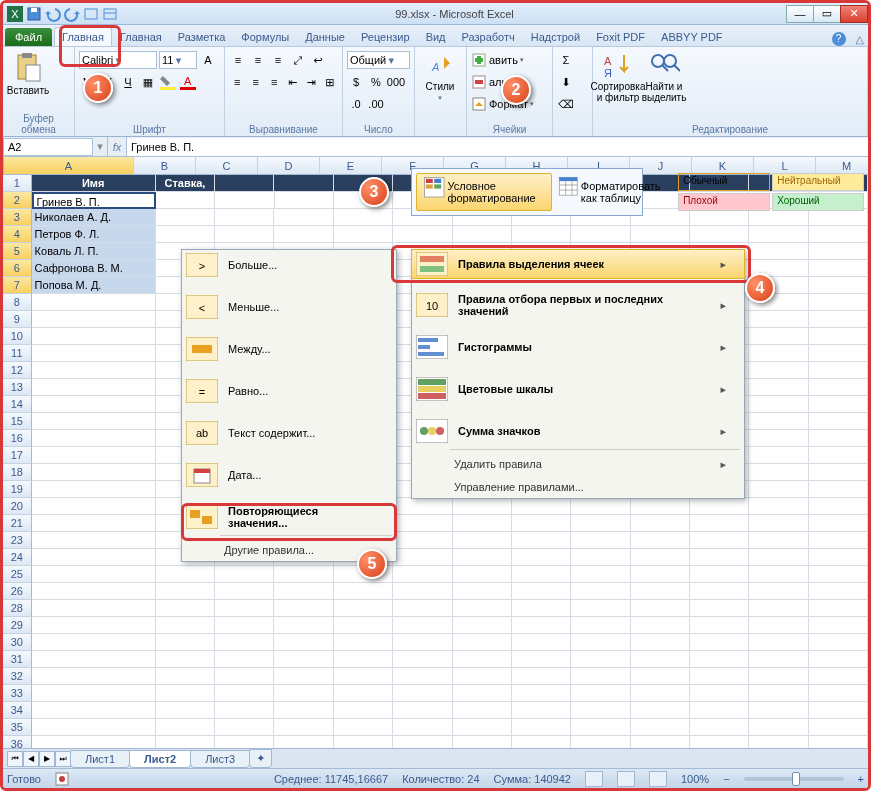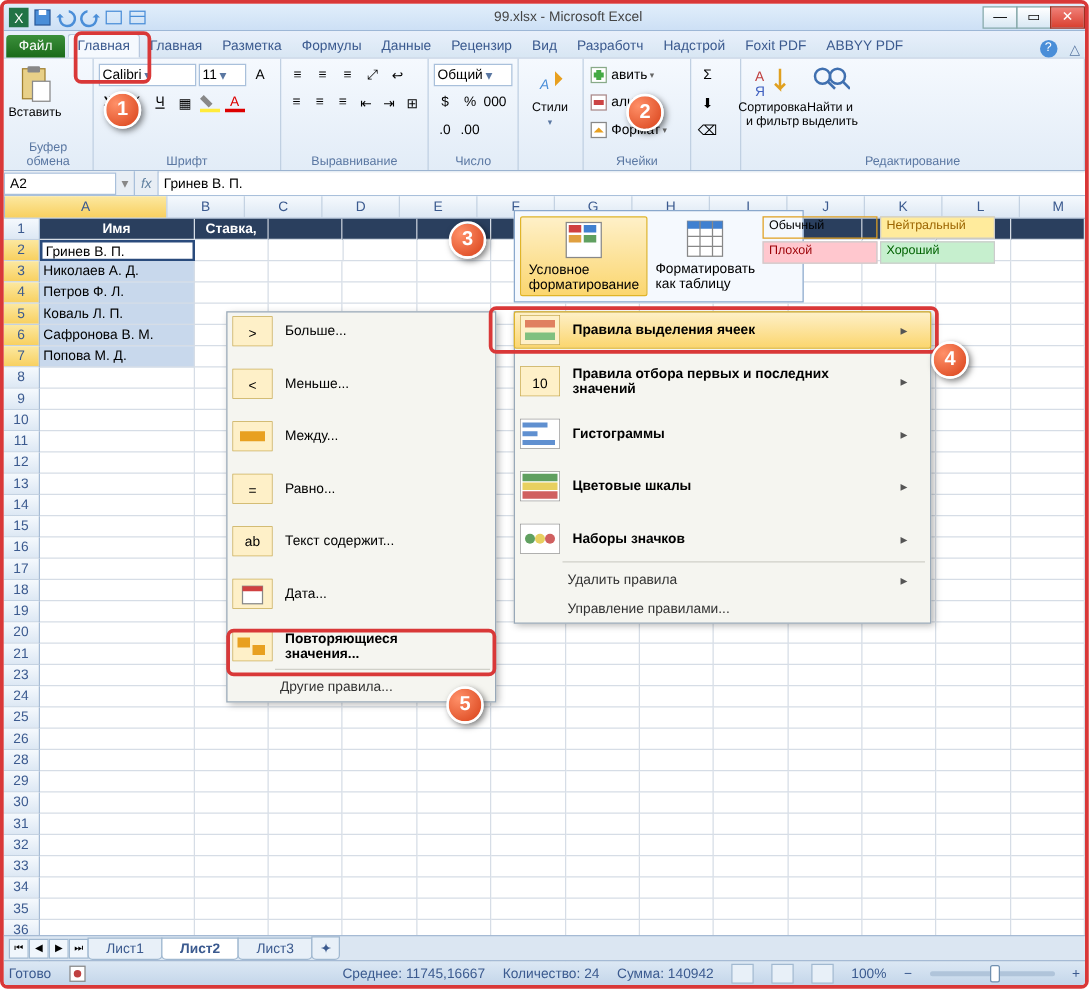--- a/index.html
+++ b/index.html
@@ -29,21 +29,21 @@
 .rbutton-big { width:42px; display:flex;flex-direction:column;align-items:center;gap:2px;padding:2px;}
 .rbutton-big .ricon{width:32px;height:32px;}
 .rbutton-big .rlabel{font-size:10px;text-align:center;line-height:11px;}
 .ricon{width:16px;height:16px;display:inline-block;}
 .combo{border:1px solid #a9c0db;background:#fff;height:18px;display:inline-flex;align-items:center;padding:0 2px;}
 .combo .arrow{width:10px;text-align:center;color:#5a77a2;}
 .rbtn{width:18px;height:18px;display:inline-flex;align-items:center;justify-content:center;}
 
 
 .style-panel{background:#f5f9fe;border:1px solid #8aa8cc;position:absolute;left:408px;top:165px;width:232px;z-index:5;display:flex;padding:4px;}
-.style-btn{display:flex;flex-direction:column;align-items:center;padding:2px 6px;gap:2px;}
+.style-btn{display:flex;flex-direction:row;align-items:center;padding:2px 6px;gap:2px;}
 .style-btn.hover{background:linear-gradient(#fef0c8,#fbd66f);border:1px solid #e0b428;border-radius:2px;}
 .style-icon{width:32px;height:32px;}
 .style-gallery{display:flex;flex-direction:column;gap:2px;}
 .style-cell{width:92px;height:18px;border:1px solid #ccc;padding:1px 4px;font-size:10px;}
 
 
 .fbar{height:20px;background:#e8eef5;border-bottom:1px solid #a9c0db;display:flex;align-items:center;}
 .namebox{width:90px;border:1px solid #a9c0db;background:#fff;height:18px;padding:0 4px;display:flex;align-items:center;}
 .fx{width:20px;text-align:center;font-style:italic;color:#6080a0;border-left:1px solid #a9c0db;border-right:1px solid #a9c0db;height:100%;line-height:20px;}
 .finput{flex:1;padding:0 4px;background:#fff;border:none;height:18px;}
@@ -1087,21 +1087,21 @@
   <div style="height:12px"></div>
   <div class="dd-item">
       <span class="dd-icon">
         <svg viewBox="0 0 32 24">
           <rect width="32" height="24" fill="#fff" stroke="#888"></rect>
           <circle cx="8" cy="12" r="4" fill="#60a060"></circle>
           <circle cx="16" cy="12" r="4" fill="#e8d060"></circle>
           <circle cx="24" cy="12" r="4" fill="#d06060"></circle>
         </svg>
       </span>
-      <span style="font-weight:bold">Наборы значков</span>
+      <span style="font-weight:bold">Сумма значков</span>
       <span class="dd-arrow">▸</span>
     </div>
   <div class="dd-sep"></div>
   <div class="dd-text-item" style="display:flex;justify-content:space-between">
       <span>Удалить правила</span>
       <span class="dd-arrow">▸</span>
     </div>
   <div class="dd-text-item">Управление правилами...</div>
 </div>
 

